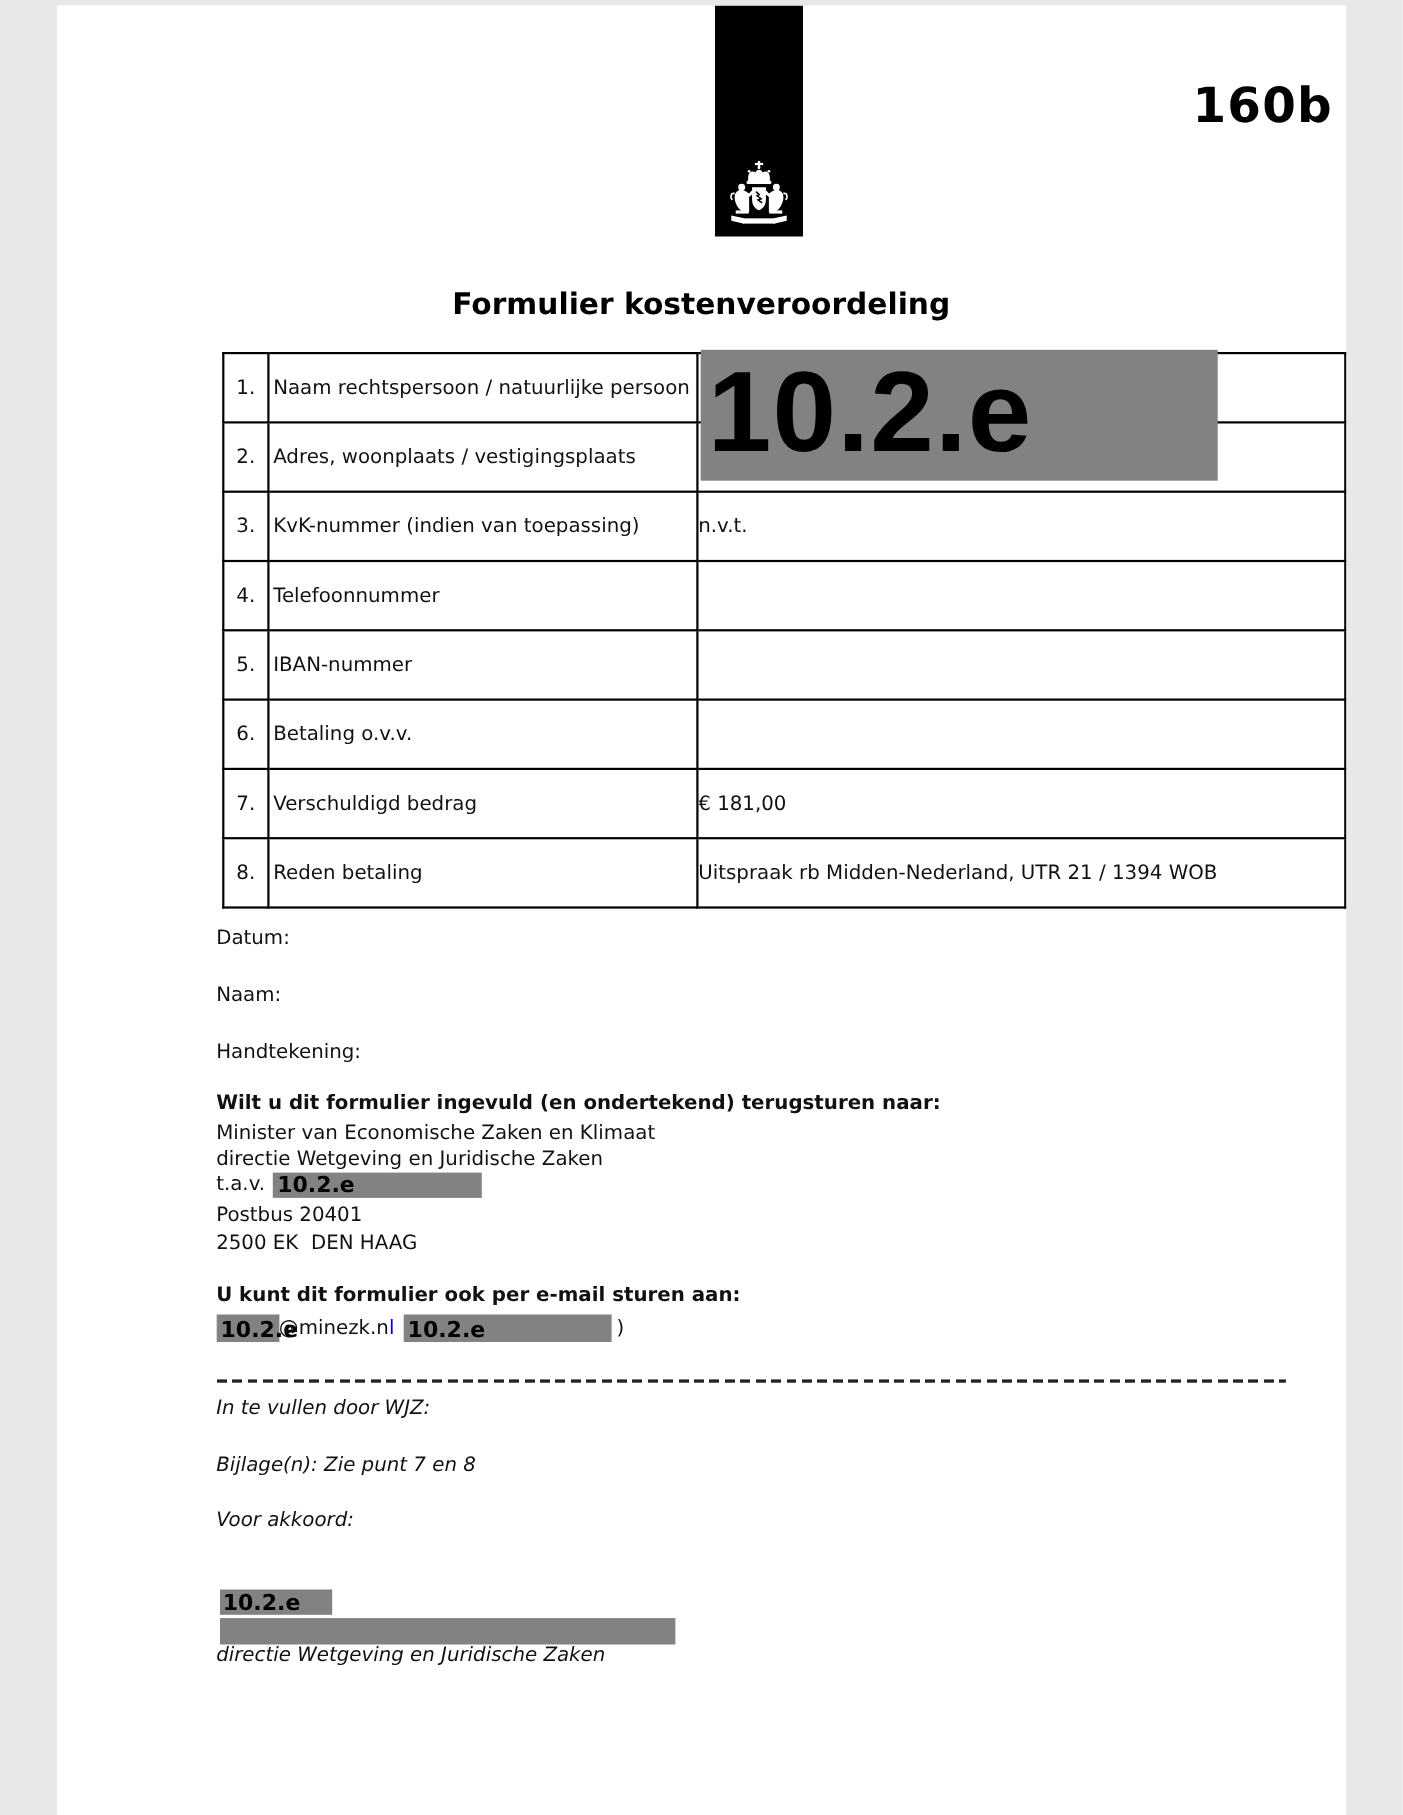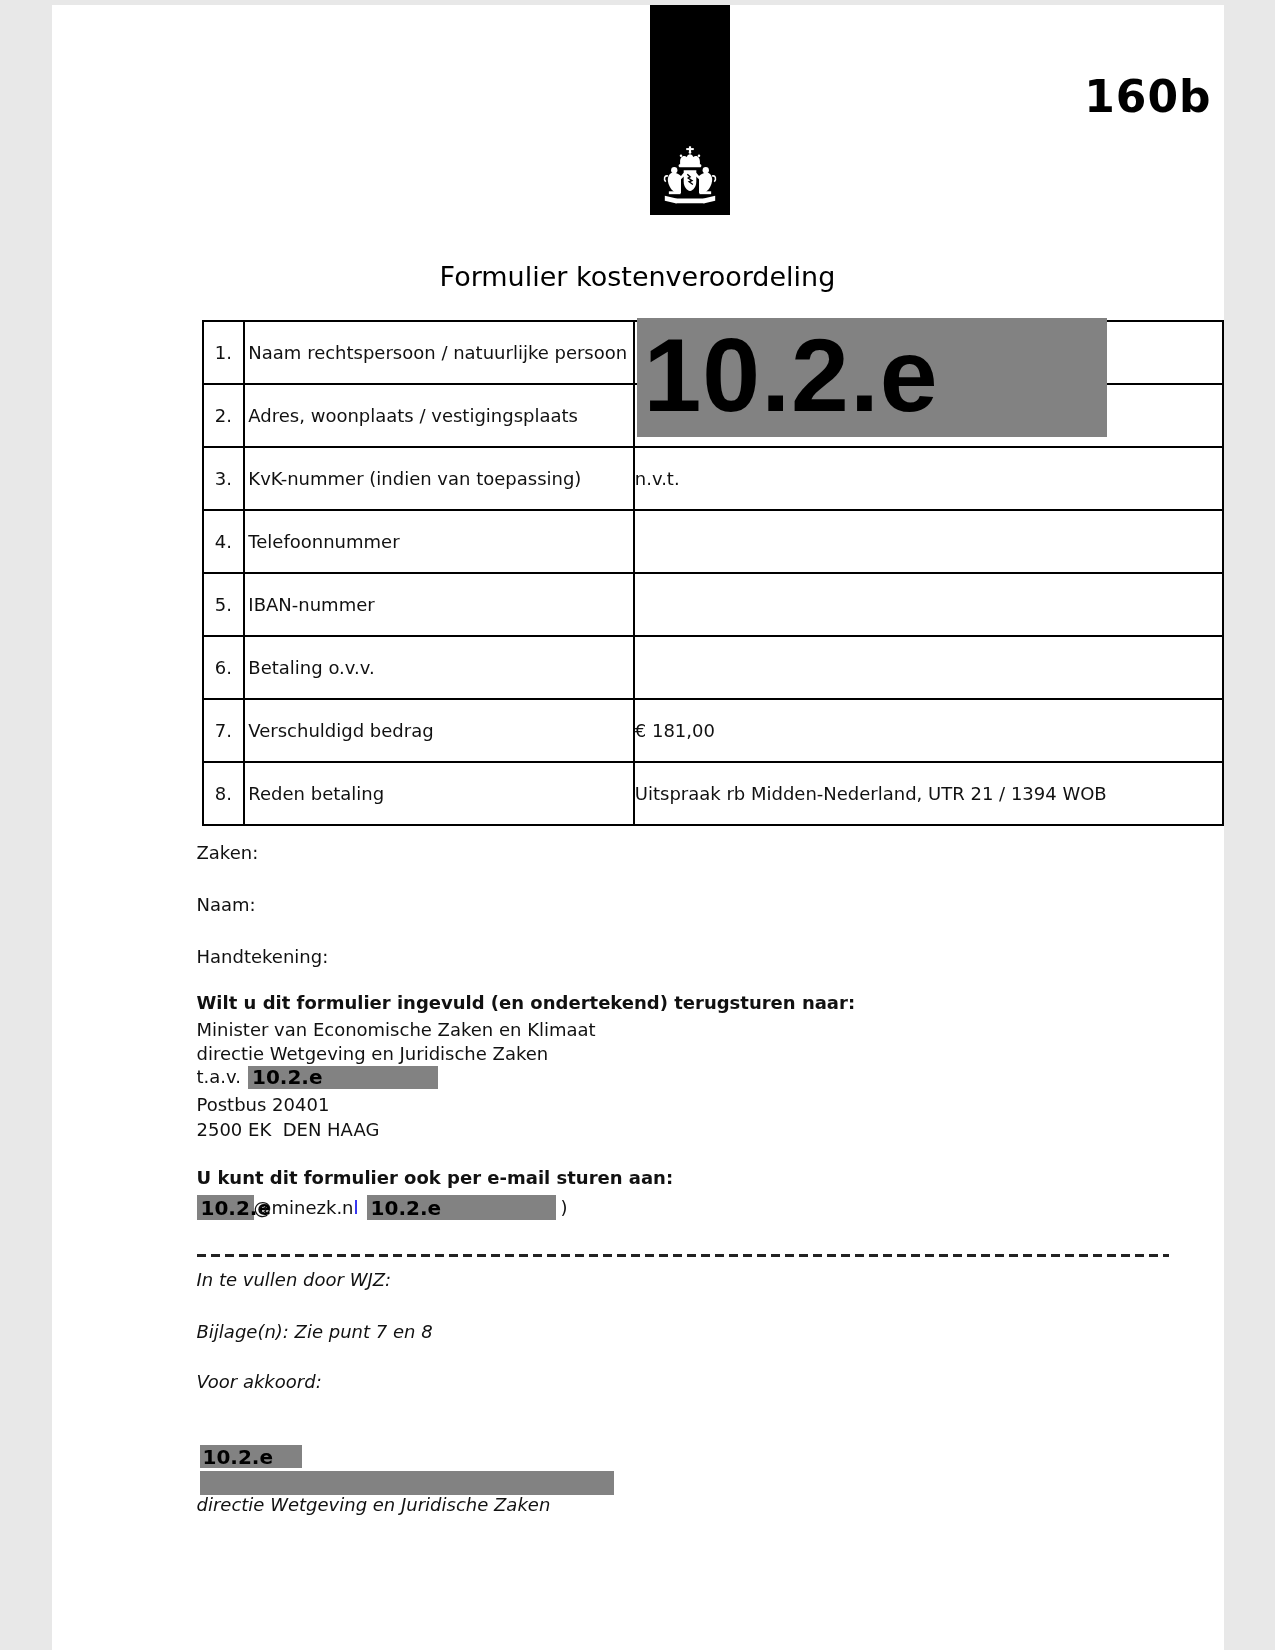--- a/index.html
+++ b/index.html
@@ -17,21 +17,21 @@
     position:absolute;left:598px;top:0;width:80px;height:210px;
     background:#000;display:flex;align-items:flex-end;justify-content:center;
   }
   .logo-block svg{display:block;margin-bottom:9px;}
   .doc-number{
     position:absolute;left:948px;top:66px;width:212px;
     text-align:right;font-size:44px;font-weight:bold;letter-spacing:1px;color:#000;
   }
   .page-title{
     position:absolute;left:0;right:0;top:256px;
-    text-align:center;font-size:27px;font-weight:normal;color:#000;
+    text-align:center;font-size:27px;font-weight:bold;color:#000;
   }
   
   .form-table{
     position:absolute;left:150px;top:315px;
     border-collapse:collapse;table-layout:fixed;
   }
   .form-table td{
     border:2px solid #000;
     height:61px;
     font-size:18px;
@@ -173,21 +173,21 @@
       <tr>
         <td class="c-num">8.</td>
         <td class="c-label">Reden betaling</td>
         <td class="c-value">Uitspraak rb Midden-Nederland, UTR 21 / 1394 WOB</td>
       </tr>
     </tbody>
   </table>
 
   <div class="big-redaction redact">10.2.e</div>
 
-  <div class="tl t-datum">Zaken:</div>
+  <div class="tl t-datum">Datum:</div>
   <div class="tl t-naam">Naam:</div>
   <div class="tl t-handtekening">Handtekening:</div>
 
   <div class="tl t-wilt b">Wilt u dit formulier ingevuld (en ondertekend) terugsturen naar:</div>
   <div class="tl t-minister">Minister van Economische Zaken en Klimaat</div>
   <div class="tl t-directie1">directie Wetgeving en Juridische Zaken</div>
   <div class="tl t-tav row-flex">
     <span>t.a.v.</span>
     <span class="inline-redact redact"><span>10.2.e</span></span>
   </div>

